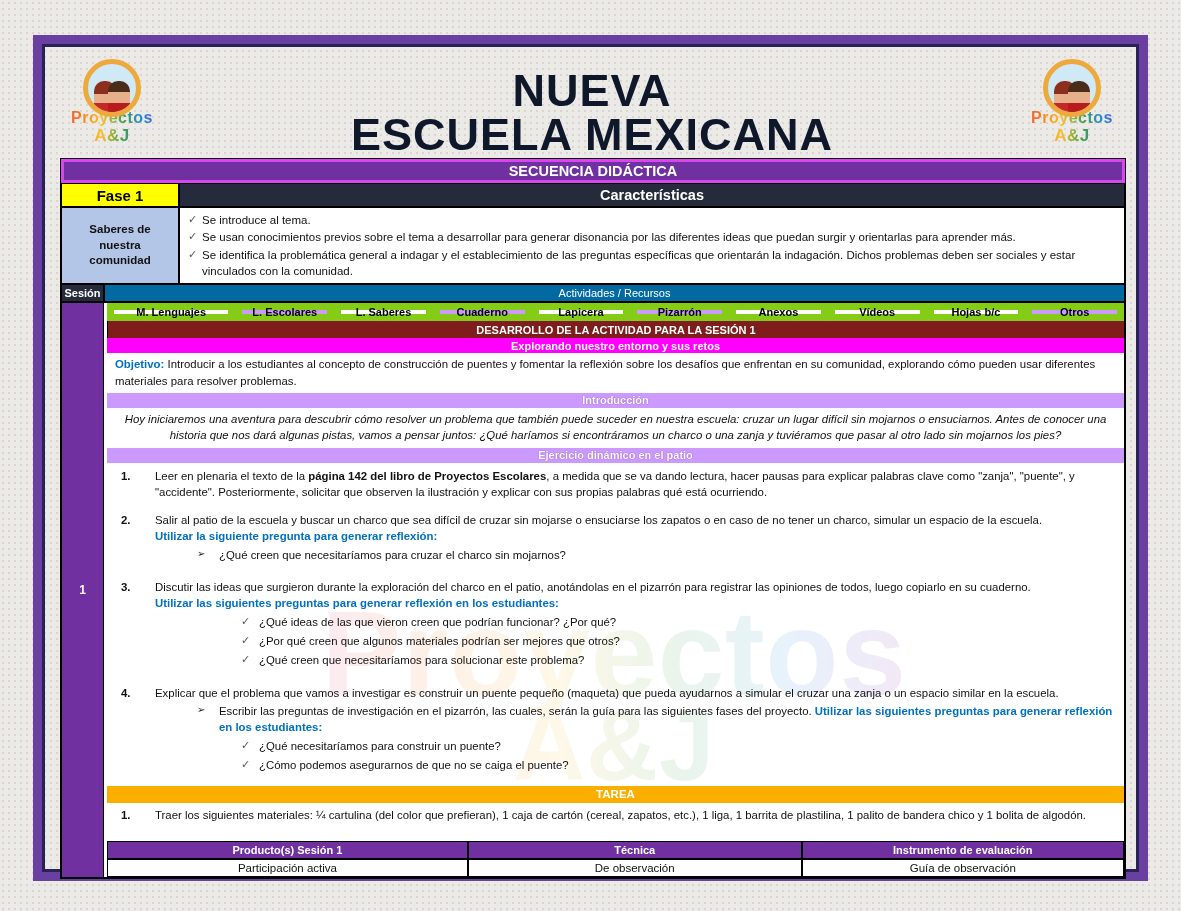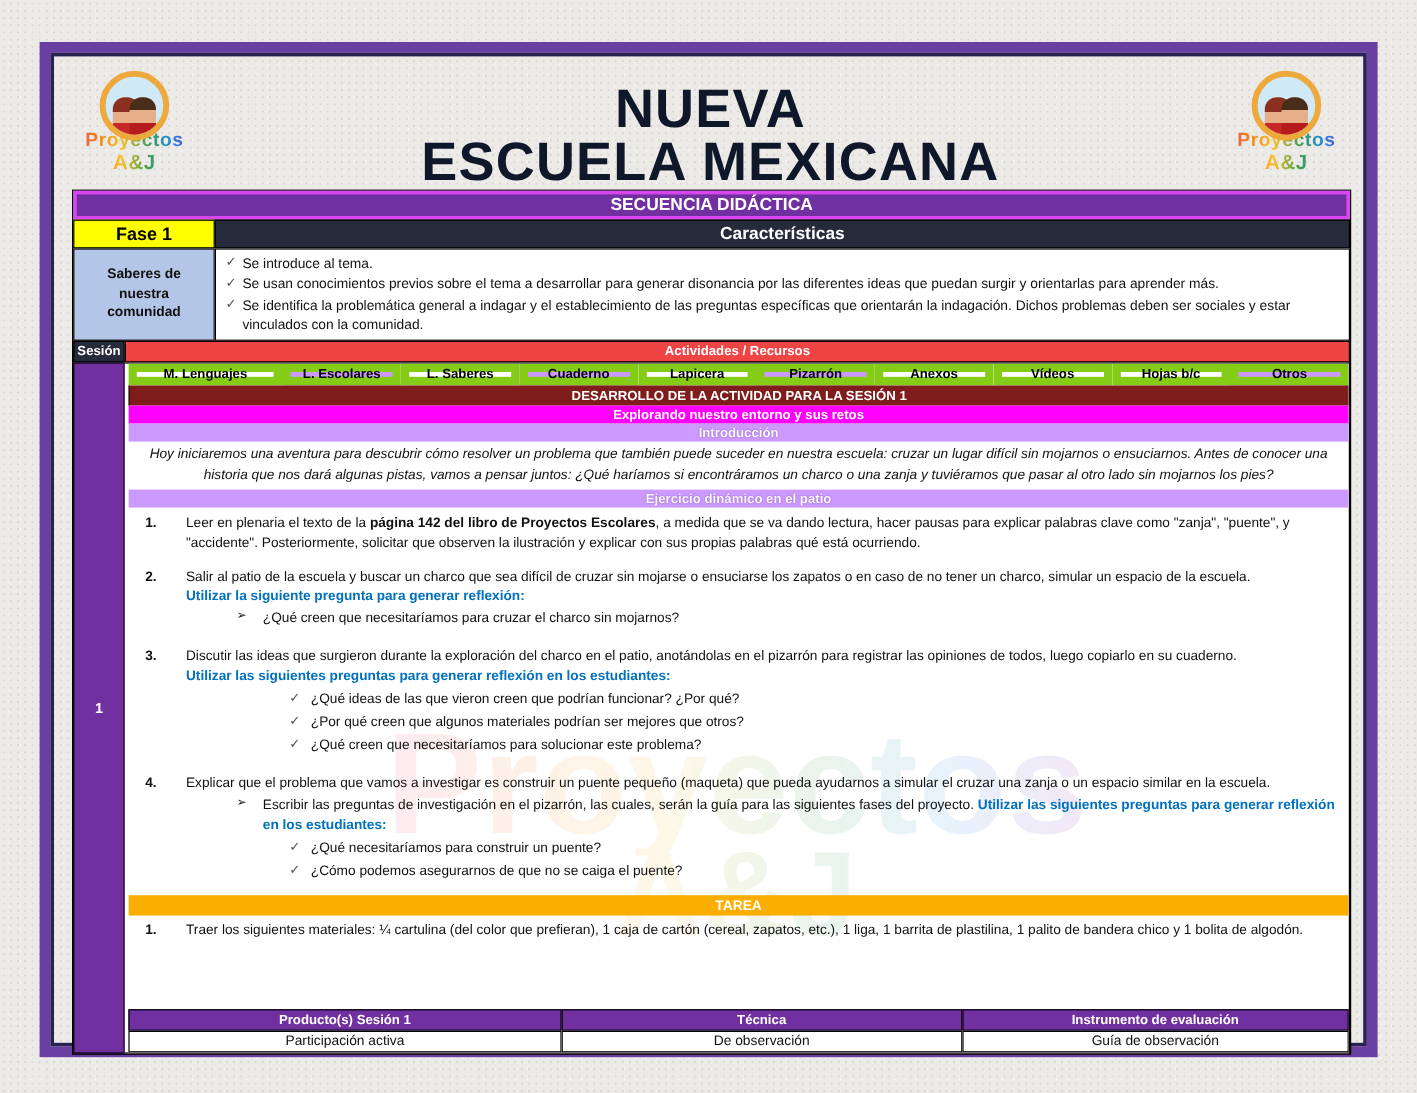--- a/index.html
+++ b/index.html
@@ -50,21 +50,21 @@
   .caract-cell{flex:1;height:24px;background:#262b3b;color:#fff;font-weight:bold;font-size:14.5px;
     display:flex;align-items:center;justify-content:center}
   .saberes-cell{width:118px;background:#b4c6e7;color:#111;font-weight:bold;font-size:11.5px;
     display:flex;align-items:center;justify-content:center;text-align:center;padding:2px 6px;line-height:1.35}
   .checks-cell{flex:1;background:#fff;padding:3px 10px 3px 6px;font-size:11.5px;line-height:1.42}
   .check-item{display:flex;margin:1px 0}
   .check-glyph{width:16px;flex:0 0 16px;color:#4e5b4e;font-size:11px;padding-left:2px}
   .check-text{flex:1;color:#111}
   .sesion-cell{width:43px;height:18px;background:#262b3b;color:#fff;font-weight:bold;font-size:11px;
     display:flex;align-items:center;justify-content:center}
-  .activ-cell{flex:1;height:18px;background:#ef4444;color:#fff;font-weight:bold;font-size:11px;
+  .activ-cell{flex:1;height:18px;background:#0369a1;color:#fff;font-weight:normal;font-size:11px;
     display:flex;align-items:center;justify-content:center}
   .row-main{display:flex;height:576px}
   .session-col{width:43px;background:#7030a0;color:#fff;font-weight:bold;font-size:12px;
     border:1px solid #000;display:flex;align-items:center;justify-content:center}
   .content-col{flex:1;background:#fff;border:1px solid #000;border-left:none;
     padding-left:3px;display:flex;flex-direction:column;position:relative;overflow:hidden}
   .flow{flex:1;overflow:hidden;position:relative;z-index:1}
   
   .watermark{position:absolute;z-index:0;left:50%;top:290px;transform:translateX(-50%);
     text-align:center;opacity:.10;pointer-events:none}
@@ -190,20 +190,23 @@
               <div class="tab hl">Pizarrón</div>
               <div class="tab">Anexos</div>
               <div class="tab">Vídeos</div>
               <div class="tab">Hojas b/c</div>
               <div class="tab hl">Otros</div>
             </div>
 
             <div class="banner-des">DESARROLLO DE LA ACTIVIDAD PARA LA SESIÓN 1</div>
             <div class="banner-mag">Explorando nuestro entorno y sus retos</div>
 
+            <div class="objetivo">
+              <b>Objetivo:</b><span> Introducir a los estudiantes al concepto de construcción de puentes y fomentar la reflexión sobre los desafíos que enfrentan en su comunidad, explorando cómo pueden usar diferentes materiales para resolver problemas.</span>
+            </div>
 
             <div class="banner-lilac">Introducción</div>
             <div class="intro-par">Hoy iniciaremos una aventura para descubrir cómo resolver un problema que también puede suceder en nuestra escuela: cruzar un lugar difícil sin mojarnos o ensuciarnos. Antes de conocer una historia que nos dará algunas pistas, vamos a pensar juntos: ¿Qué haríamos si encontráramos un charco o una zanja y tuviéramos que pasar al otro lado sin mojarnos los pies?</div>
 
             <div class="banner-lilac">Ejercicio dinámico en el patio</div>
 
             <div class="list">
 
               <div class="li">
                 <div class="li-num">1.</div>

